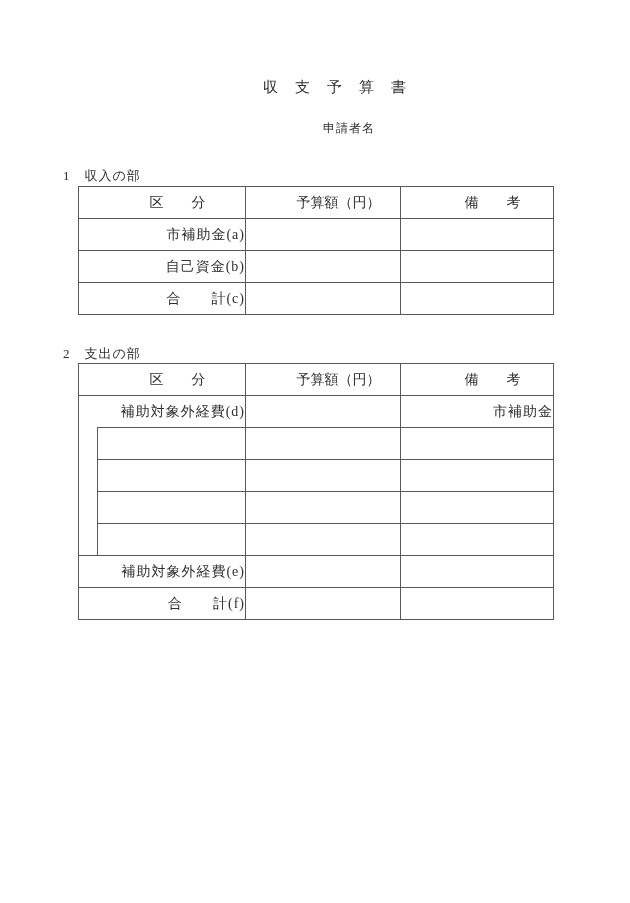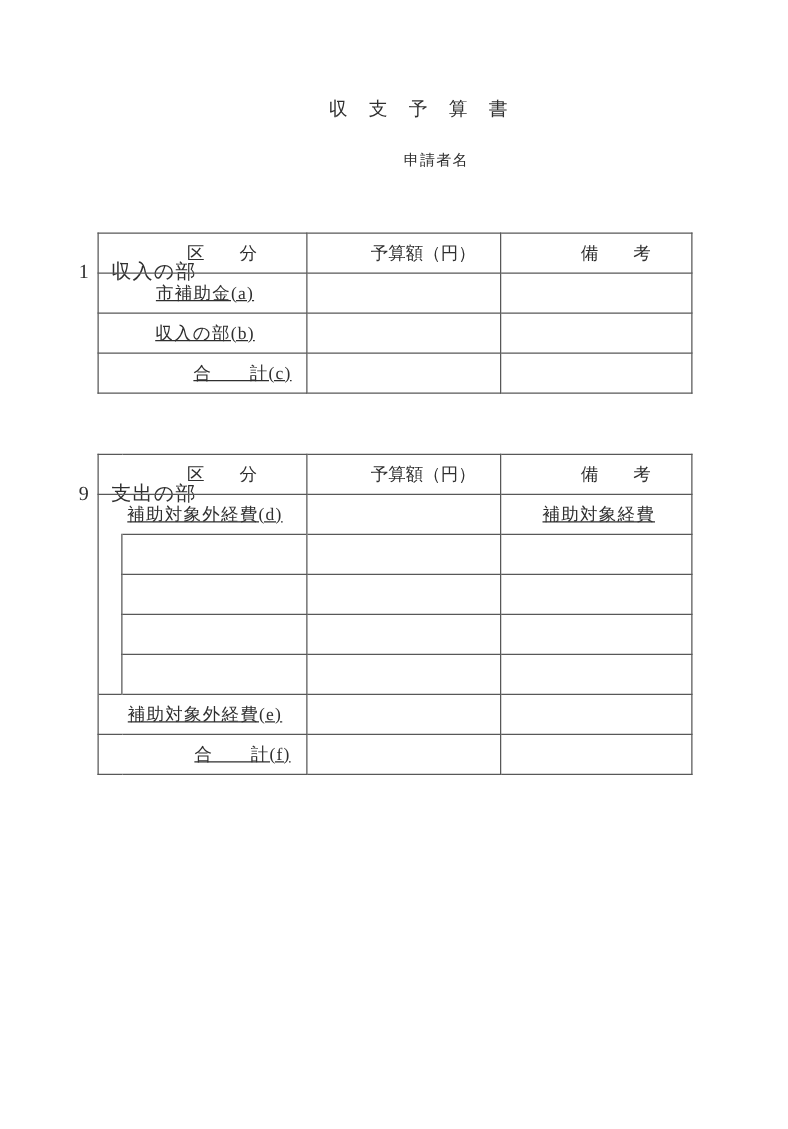--- a/index.html
+++ b/index.html
@@ -27,24 +27,23 @@
     position: absolute;
     top: 120px;
     left: 323px;
     font-size: 12px;
     letter-spacing: 1px;
     white-space: pre;
   }
   .section-heading {
     position: absolute;
     left: 63px;
-    font-size: 16px;
+    font-size: 13px;
     letter-spacing: 1px;
     white-space: pre;
-    margin-top: 40px;
   }
   #heading-income { top: 167px; }
   #heading-expense { top: 345px; }
 
   table.budget-table {
     position: absolute;
     left: 78px;
     width: 475px;
     border-collapse: collapse;
     table-layout: fixed;
@@ -62,24 +61,23 @@
     vertical-align: middle;
     overflow: hidden;
     white-space: pre;
   }
   .budget-table th {
     text-align: center;
     letter-spacing: 0;
     padding-left: 31px;
   }
   .budget-table td.lbl {
-    text-align: center;
+    text-align: right;
     padding-left: 4px;
     letter-spacing: 1px;
-    text-decoration: underline;
   }
   .budget-table td.total-lbl {
     padding-left: 64px;
   }
   
   #expense-table td.strip {
     border-top: none;
     border-bottom: none;
   }
   #expense-table td.d-label {
@@ -114,51 +112,51 @@
       <th>区　　分</th>
       <th>予算額（円）</th>
       <th>備　　考</th>
     </tr>
     <tr>
       <td class="lbl">市補助金(a)</td>
       <td></td>
       <td class="lbl"></td>
     </tr>
     <tr>
-      <td class="lbl">収入の部(b)</td>
+      <td class="lbl">自己資金(b)</td>
       <td></td>
       <td class="lbl"></td>
     </tr>
     <tr>
       <td class="lbl total-lbl">合　　計(c)</td>
       <td></td>
       <td class="lbl"></td>
     </tr>
   </tbody>
 </table>
 
-<div class="section-heading" id="heading-expense">9　支出の部</div>
+<div class="section-heading" id="heading-expense">2　支出の部</div>
 
 <table class="budget-table" id="expense-table">
   <colgroup>
       <col class="s0">
       <col class="s1">
       <col class="s2">
       <col class="s3">
     </colgroup>
   <tbody>
     <tr>
       <th colspan="2">区　　分</th>
       <th>予算額（円）</th>
       <th>備　　考</th>
     </tr>
     <tr>
       <td colspan="2" class="lbl d-label">補助対象外経費(d)</td>
       <td></td>
-      <td class="lbl">補助対象経費</td>
+      <td class="lbl">市補助金</td>
     </tr>
     <tr>
       <td class="strip" rowspan="4"></td>
       <td class="lbl"></td>
       <td></td>
       <td class="lbl"></td>
     </tr>
     <tr>
       <td class="lbl"></td>
       <td></td>

